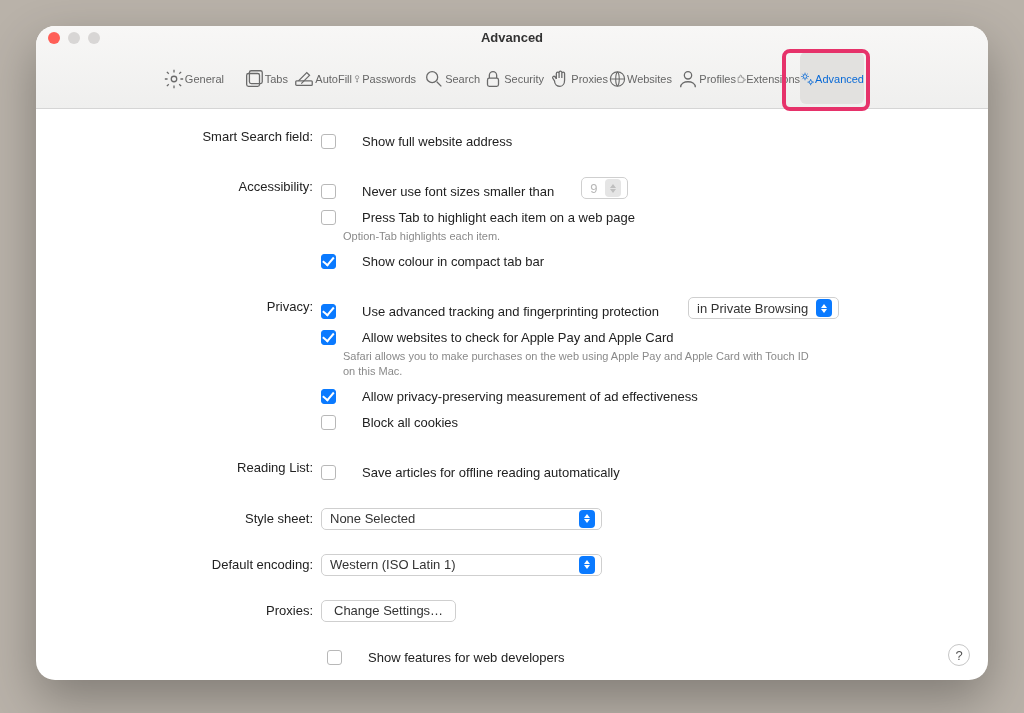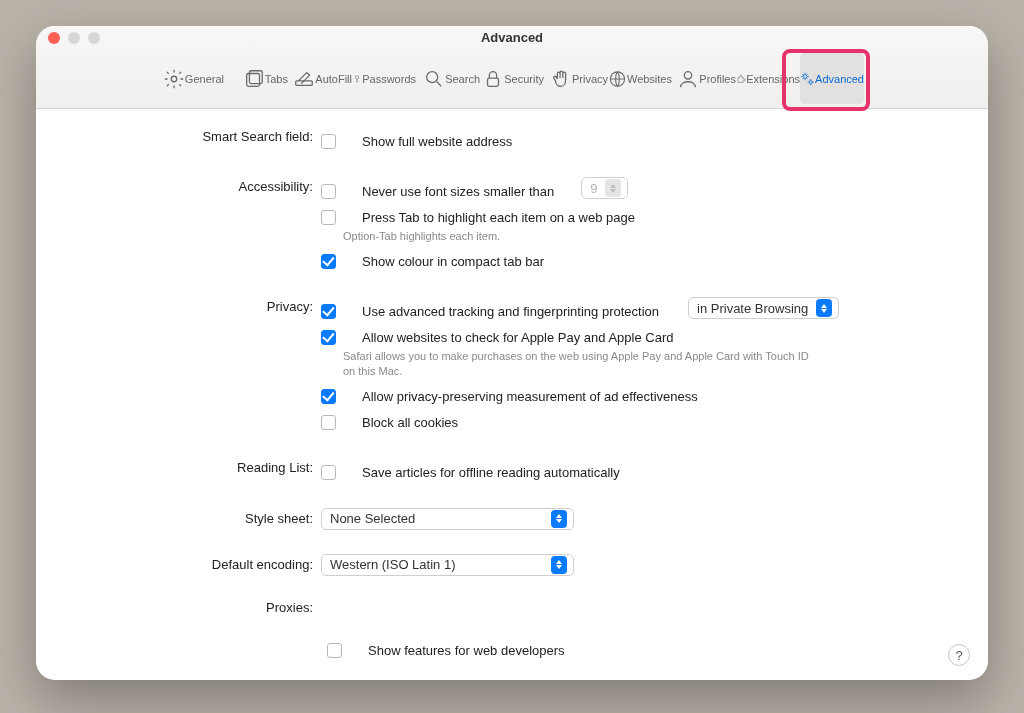--- a/index.html
+++ b/index.html
@@ -172,21 +172,21 @@
     width:0;height:0;
     border-left:3px solid transparent;
     border-right:3px solid transparent;
   }
   .select .arrows::before { border-bottom:4px solid #fff; }
   .select .arrows::after  { border-top:4px solid #fff; }
   .select.disabled { color:#b7b7b7; }
   .select.disabled .arrows { background:#e5e5e5; }
   .select.disabled .arrows::before { border-bottom-color:#bfbfbf;}
   .select.disabled .arrows::after  { border-top-color:#bfbfbf;}
-  .select.wide { width:253px; justify-content:space-between; }
+  .select.wide { width:281px; justify-content:space-between; }
   .button {
     display:inline-flex;
     align-items:center;
     background:#fff;
     border:1px solid #cfcfcf;
     border-radius:5px;
     height:22px;
     padding:0 12px;
     font-size:13px;
   }
@@ -261,21 +261,21 @@
         <svg viewBox="0 0 24 24">
             <rect x="6" y="11" width="12" height="9" rx="2"></rect>
             <path d="M8 11V8a4 4 0 0 1 8 0v3"></path>
           </svg>
         <span>Security</span>
       </div>
       <div class="tab">
         <svg viewBox="0 0 24 24">
             <path d="M8 12V6a1.5 1.5 0 0 1 3 0v5M11 11V5a1.5 1.5 0 0 1 3 0v6M14 11V6a1.5 1.5 0 0 1 3 0v7c0 4-2 7-5 7s-6-2-6-6l-2-3a1.5 1.5 0 0 1 2.5-1.5L8 12"></path>
           </svg>
-        <span>Privacy</span>
+        <span>Proxies</span>
       </div>
       <div class="tab">
         <svg viewBox="0 0 24 24">
             <circle cx="12" cy="12" r="9"></circle>
             <path d="M3 12h18M12 3c3 3 3 15 0 18M12 3c-3 3-3 15 0 18"></path>
           </svg>
         <span>Websites</span>
       </div>
       <div class="tab">
         <svg viewBox="0 0 24 24">
@@ -402,20 +402,25 @@
           <span>Western (ISO Latin 1)</span>
           <span class="arrows"></span>
         </span>
       </div>
     </div>
 
     <div class="section-gap"></div>
 
     <div class="row" style="align-items:center;">
       <div class="row-label" style="padding-top:0;">Proxies:</div>
+      <div class="row-fields">
+        <span class="button">
+          <span>Change Settings…</span>
+        </span>
+      </div>
     </div>
 
     <div class="section-gap"></div>
 
     <div class="row">
       <div class="row-label"></div>
       <div class="row-fields" style="position:relative;">
         <div class="fieldline" style="padding:4px 6px;">
           <span class="cbox"></span>
           <span class="field-text">Show features for web developers</span>

